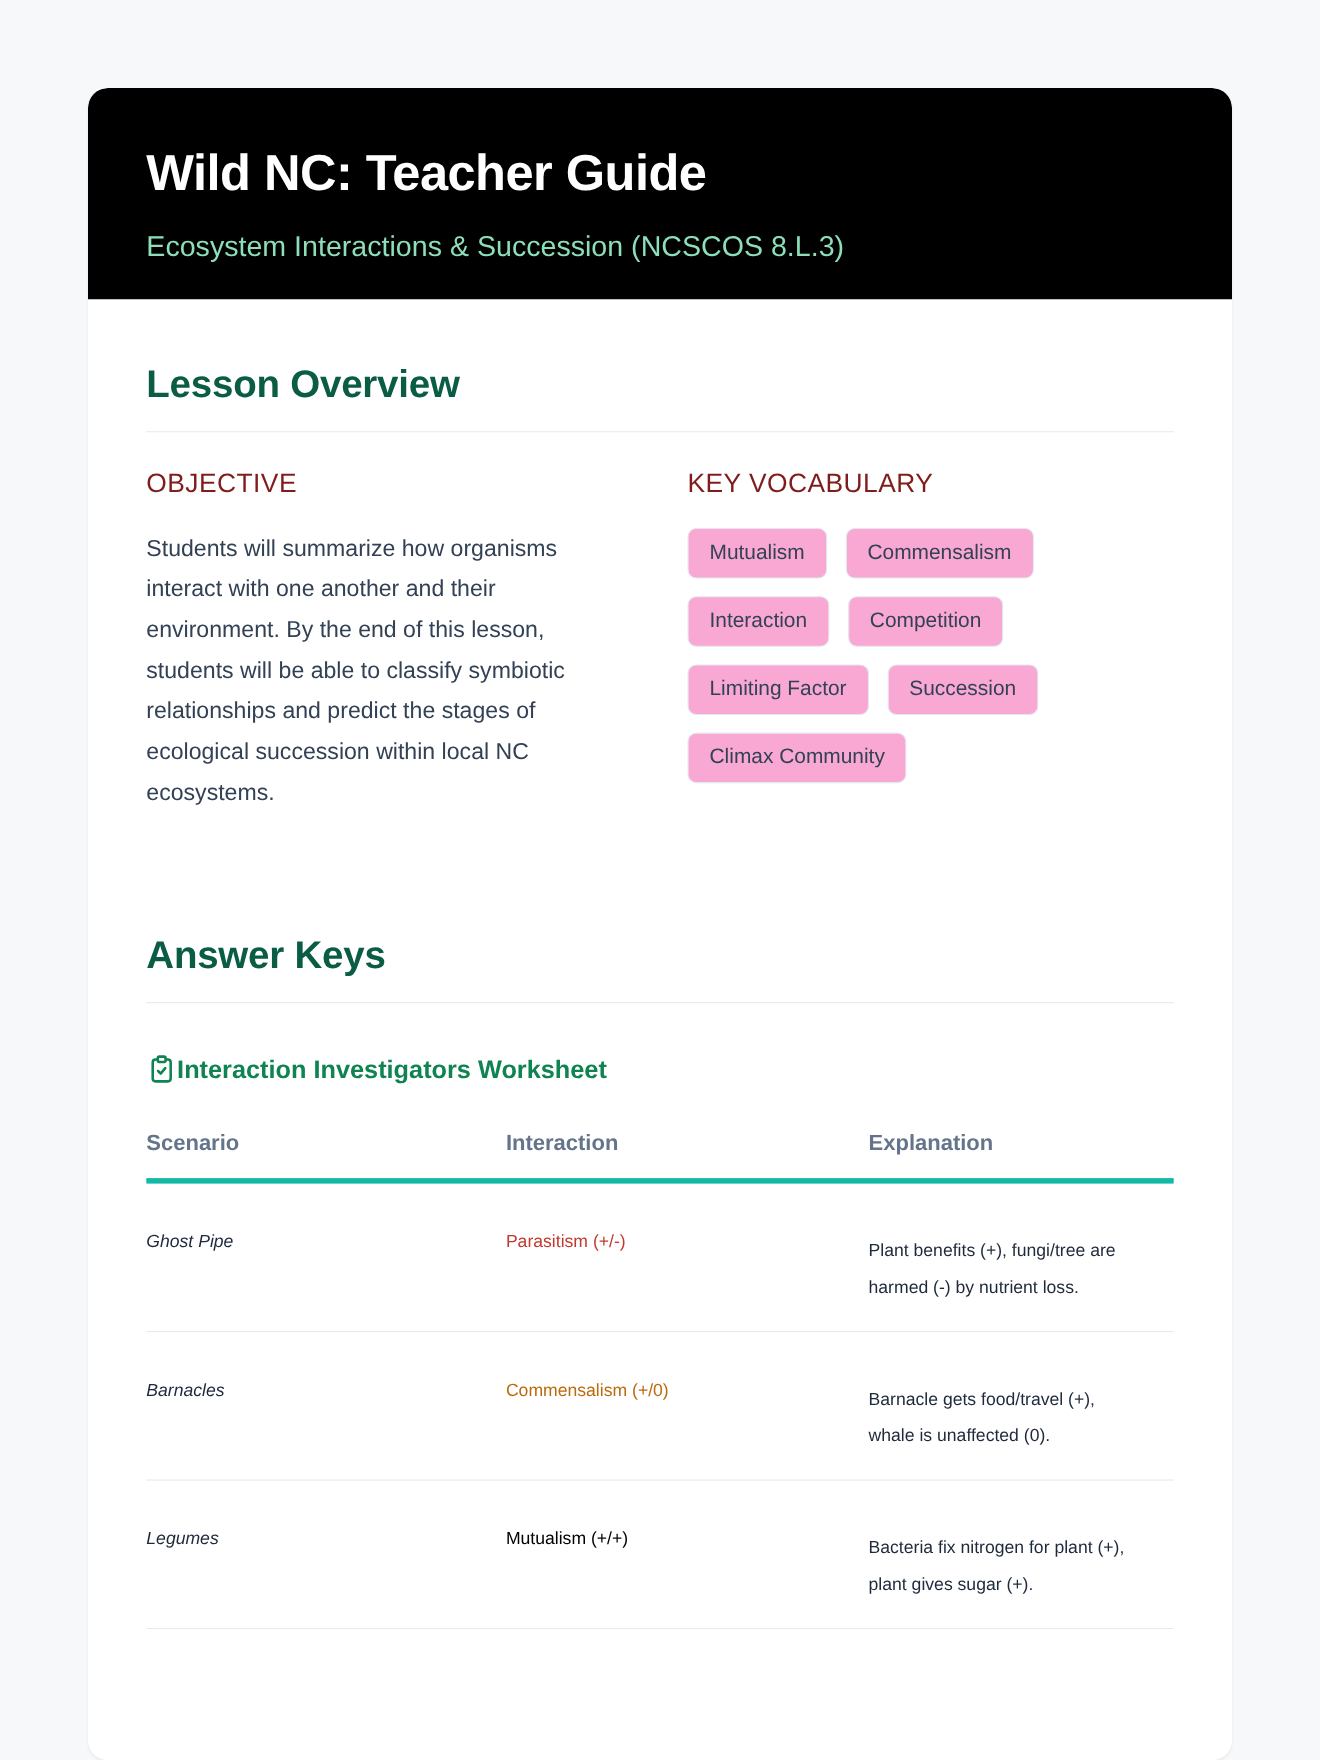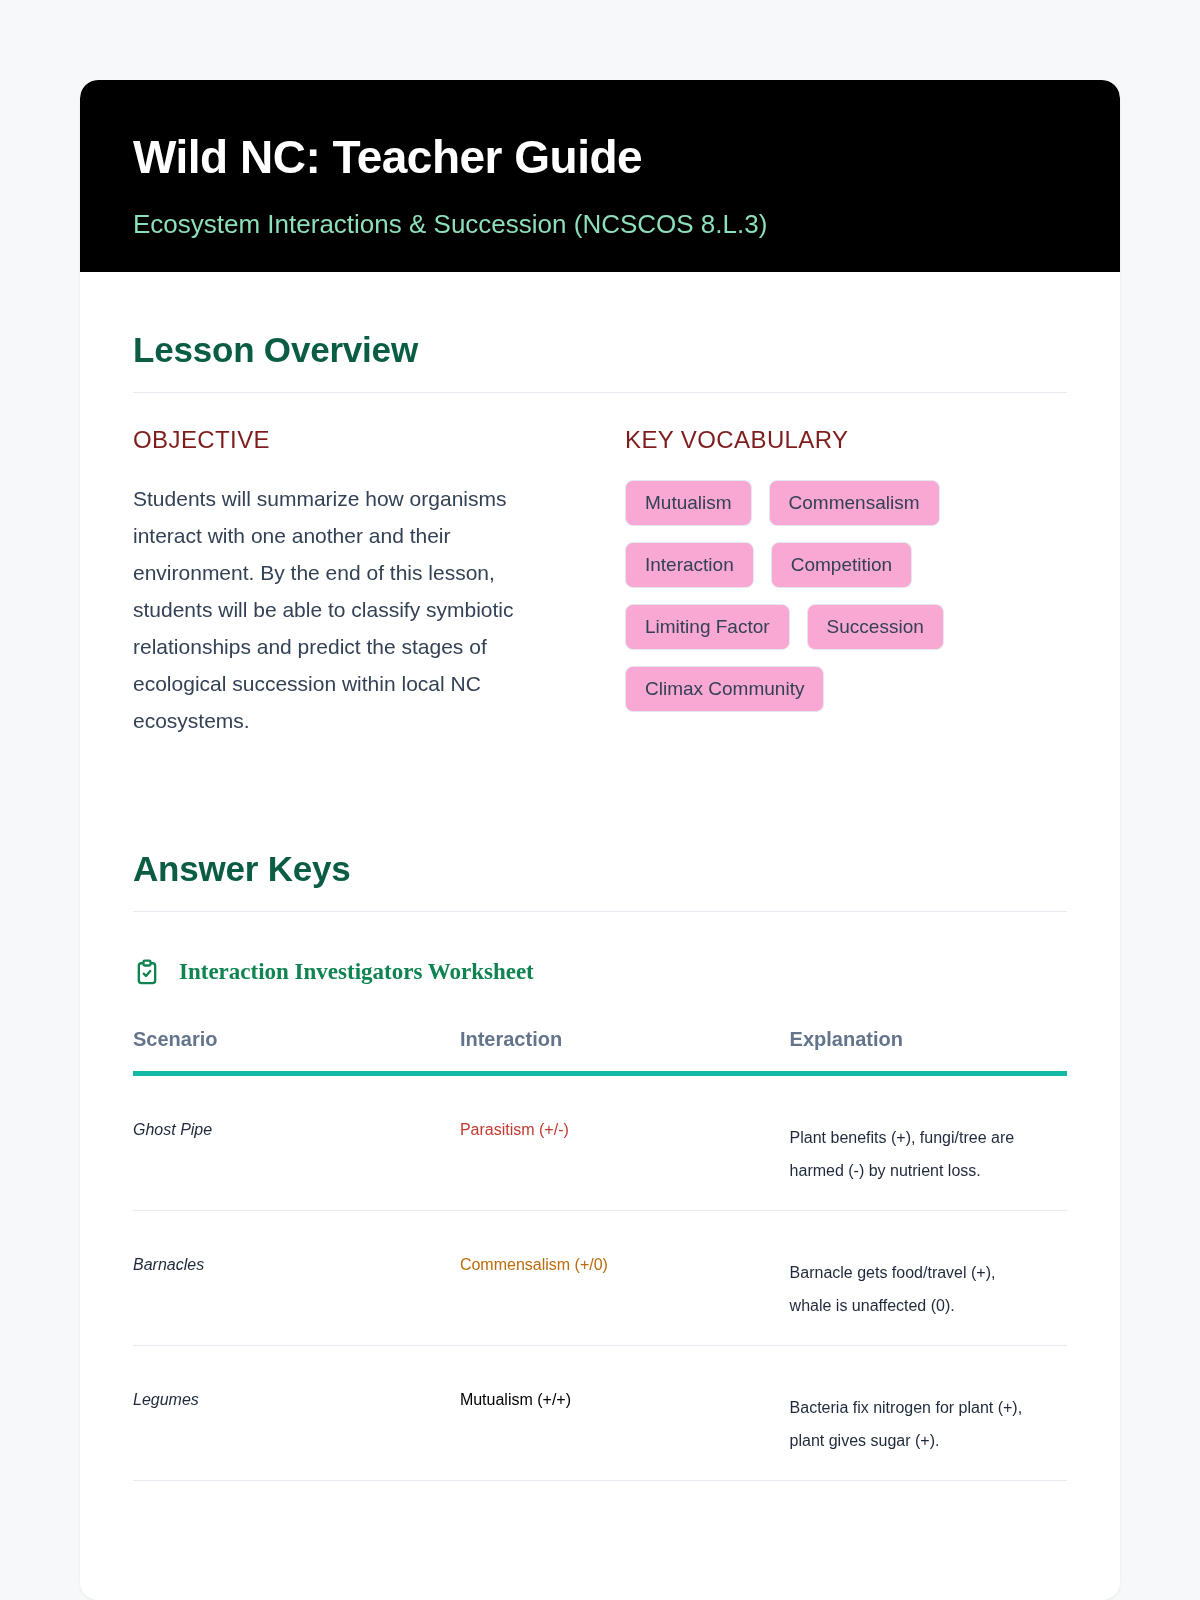--- a/index.html
+++ b/index.html
@@ -85,22 +85,20 @@
     color: #334155;
     font-size: 19px;
     white-space: nowrap;
   }
   
   .answers-section { padding-top: 110px; }
   .worksheet-head {
     margin-top: 46px;
     display: flex;
     align-items: center;
-    gap: 18px;
-    font-family: Liberation Serif, serif;
   }
   .worksheet-icon { width: 28px; height: 28px; flex: 0 0 auto; }
   .worksheet-title {
     color: #0f8350;
     font-size: 23px;
     font-weight: bold;
   }
   
   .answer-table {
     width: 100%;

